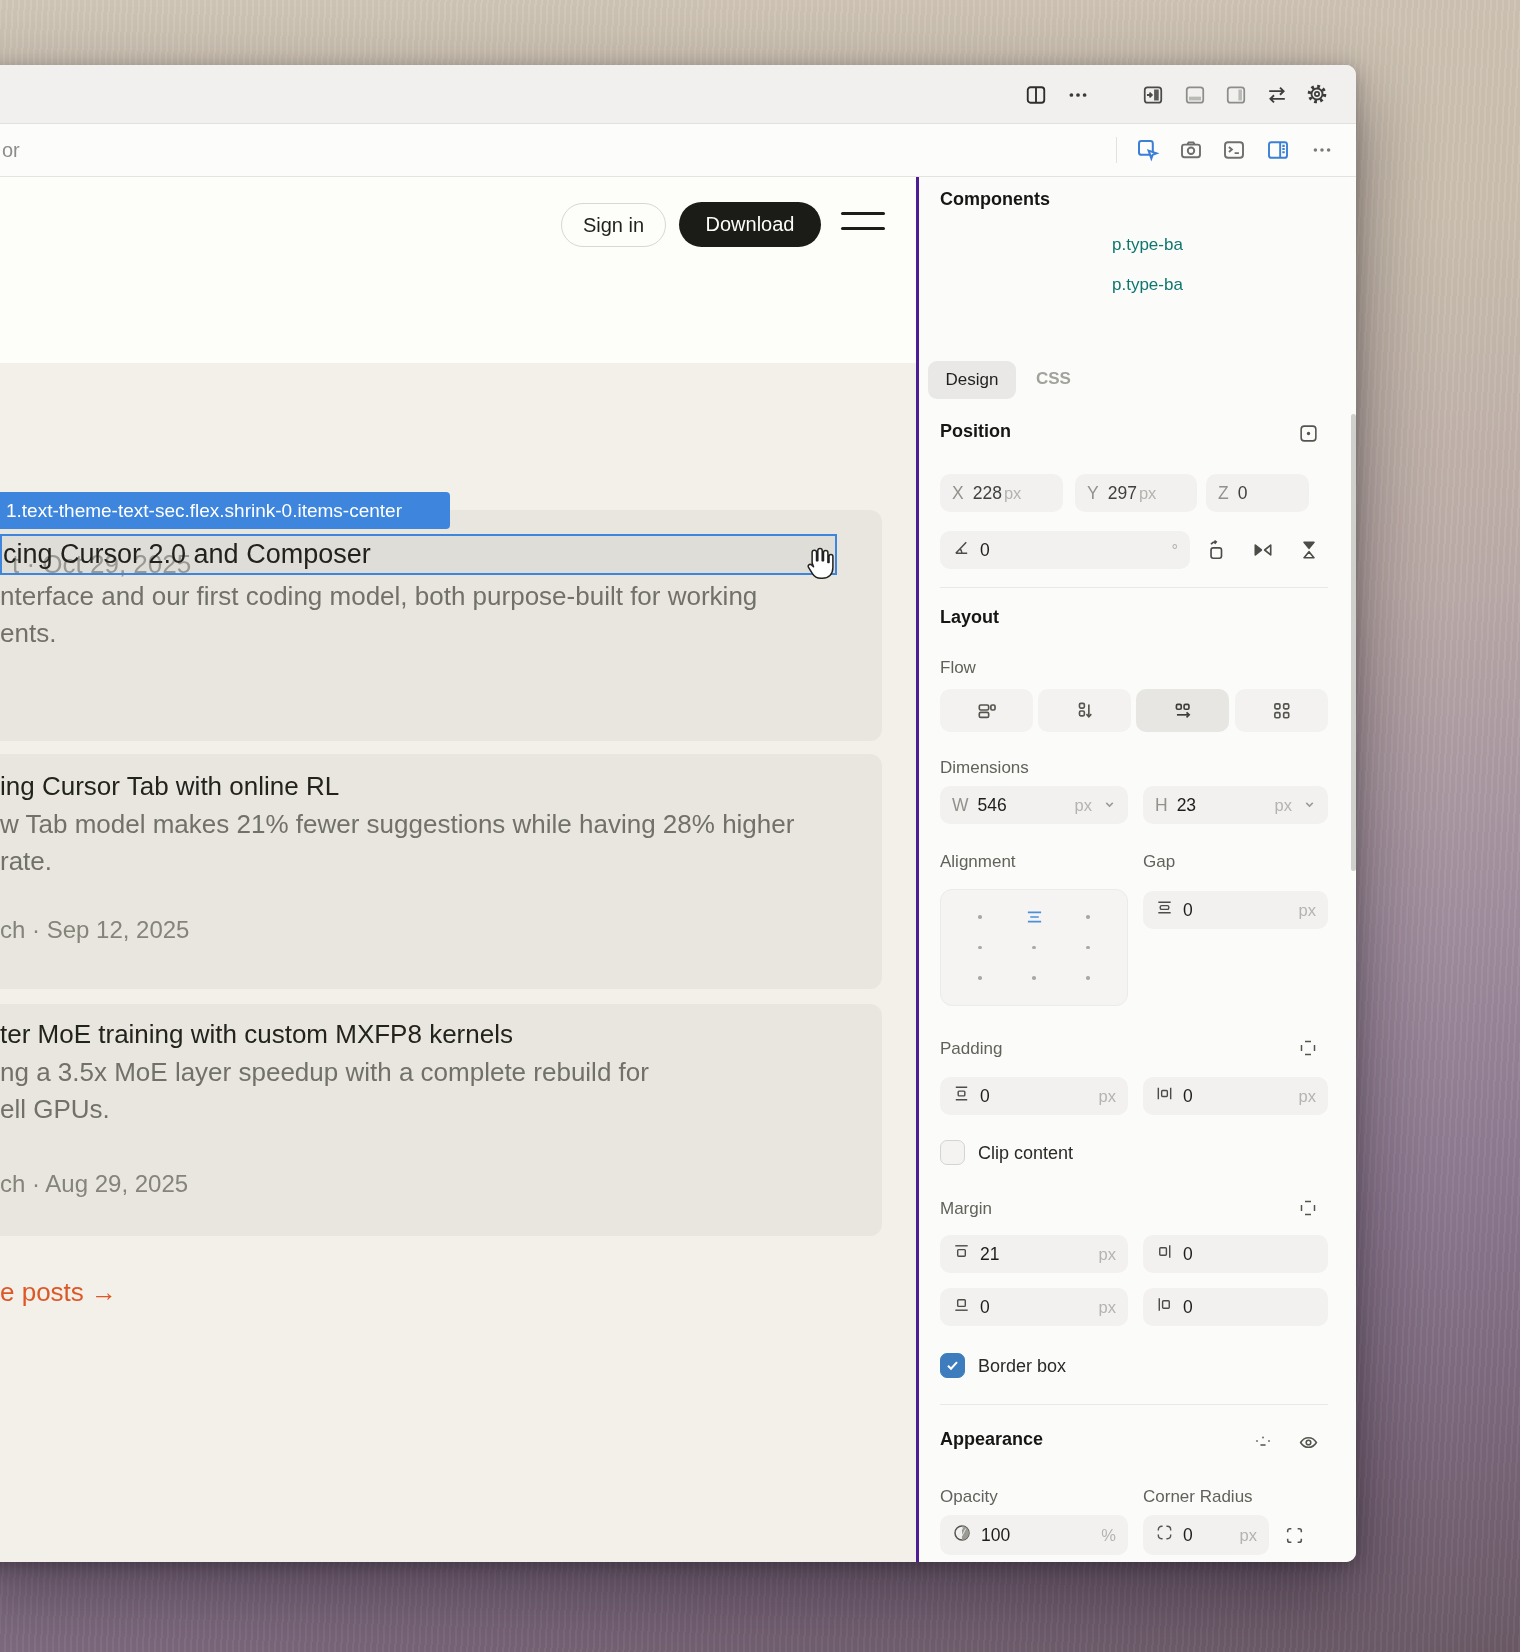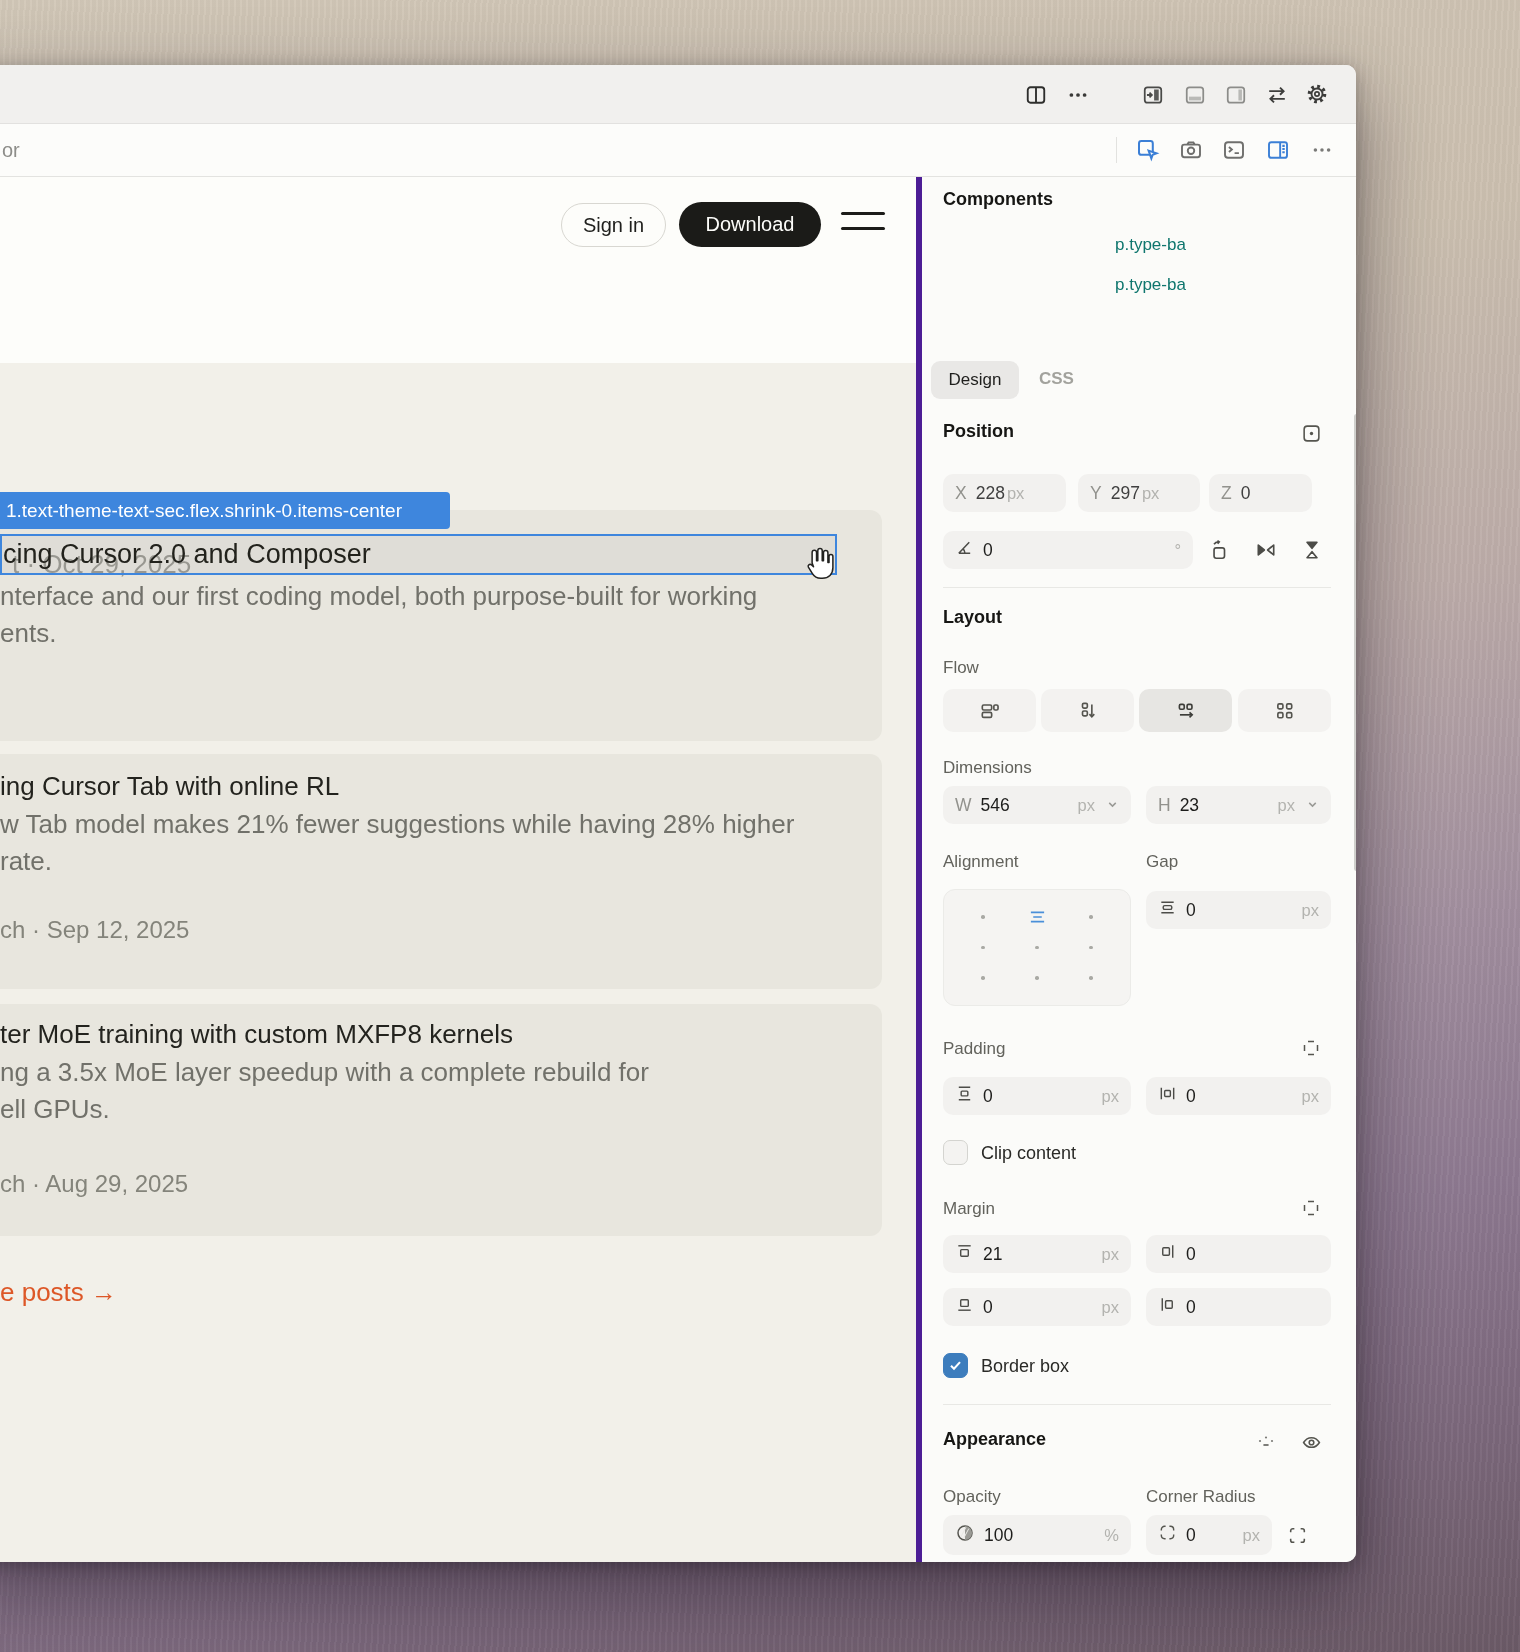--- a/index.html
+++ b/index.html
@@ -43,21 +43,21 @@
   .seltip{ position:absolute; left:40px; top:315px; width:450px; height:37px; background:#3e86dd;
            border-radius:0 4px 4px 0; display:flex; align-items:center; padding-left:6px; z-index:6;
            font-size:19px; font-weight:500; color:#fff; white-space:nowrap; overflow:hidden; }
   .selrect{ position:absolute; left:40px; top:357px; width:837px; height:41px; border:2px solid #3e86dd;
             background:rgba(110,120,130,.07); z-index:5; }
   .ghostmeta{ position:absolute; left:40px; top:372px; font-size:26px; color:rgba(80,80,72,.5); white-space:nowrap; z-index:4;padding-left:12px; }
   .selheading{ position:absolute; left:43px; top:362px; font-size:27px; font-weight:500; color:#22221c; white-space:nowrap; z-index:5; }
   .handcur{ position:absolute; left:838px; top:368px; z-index:7; }
 
   
-  .panel{ position:absolute; left:956px; top:112px; width:440px; height:1385px; background:#fbfbf9; border-left:6px solid #4c1d95; }
+  .panel{ position:absolute; left:956px; top:112px; width:440px; height:1385px; background:#fbfbf9; border-left:3px solid #4c1d95; }
   .hdr{ position:absolute; left:21px; font-size:18px; font-weight:700; color:#161614; }
   .sublab{ position:absolute; font-size:17px; color:#62625c; }
   .treeitem{ position:absolute; left:193px; font-size:17px; color:#0f766e; }
   .selrow{ position:absolute; left:9px; top:129px; width:422px; height:38px; background:#dce9fb; border-radius:8px;
            display:flex; align-items:center; font-size:17px; color:#232321; }
   .tabpill{ position:absolute; left:9px; top:184px; width:88px; height:38px; background:#e9e8e6; border-radius:9px;
             display:flex; align-items:center; justify-content:center; font-size:17px; font-weight:500; color:#1f1f1d; }
   .tabcss{ position:absolute; left:117px; top:192px; font-size:17px; font-weight:700; color:#a2a29d; }
   .divider{ position:absolute; left:21px; width:388px; height:1px; background:#e8e8e5; }
 

